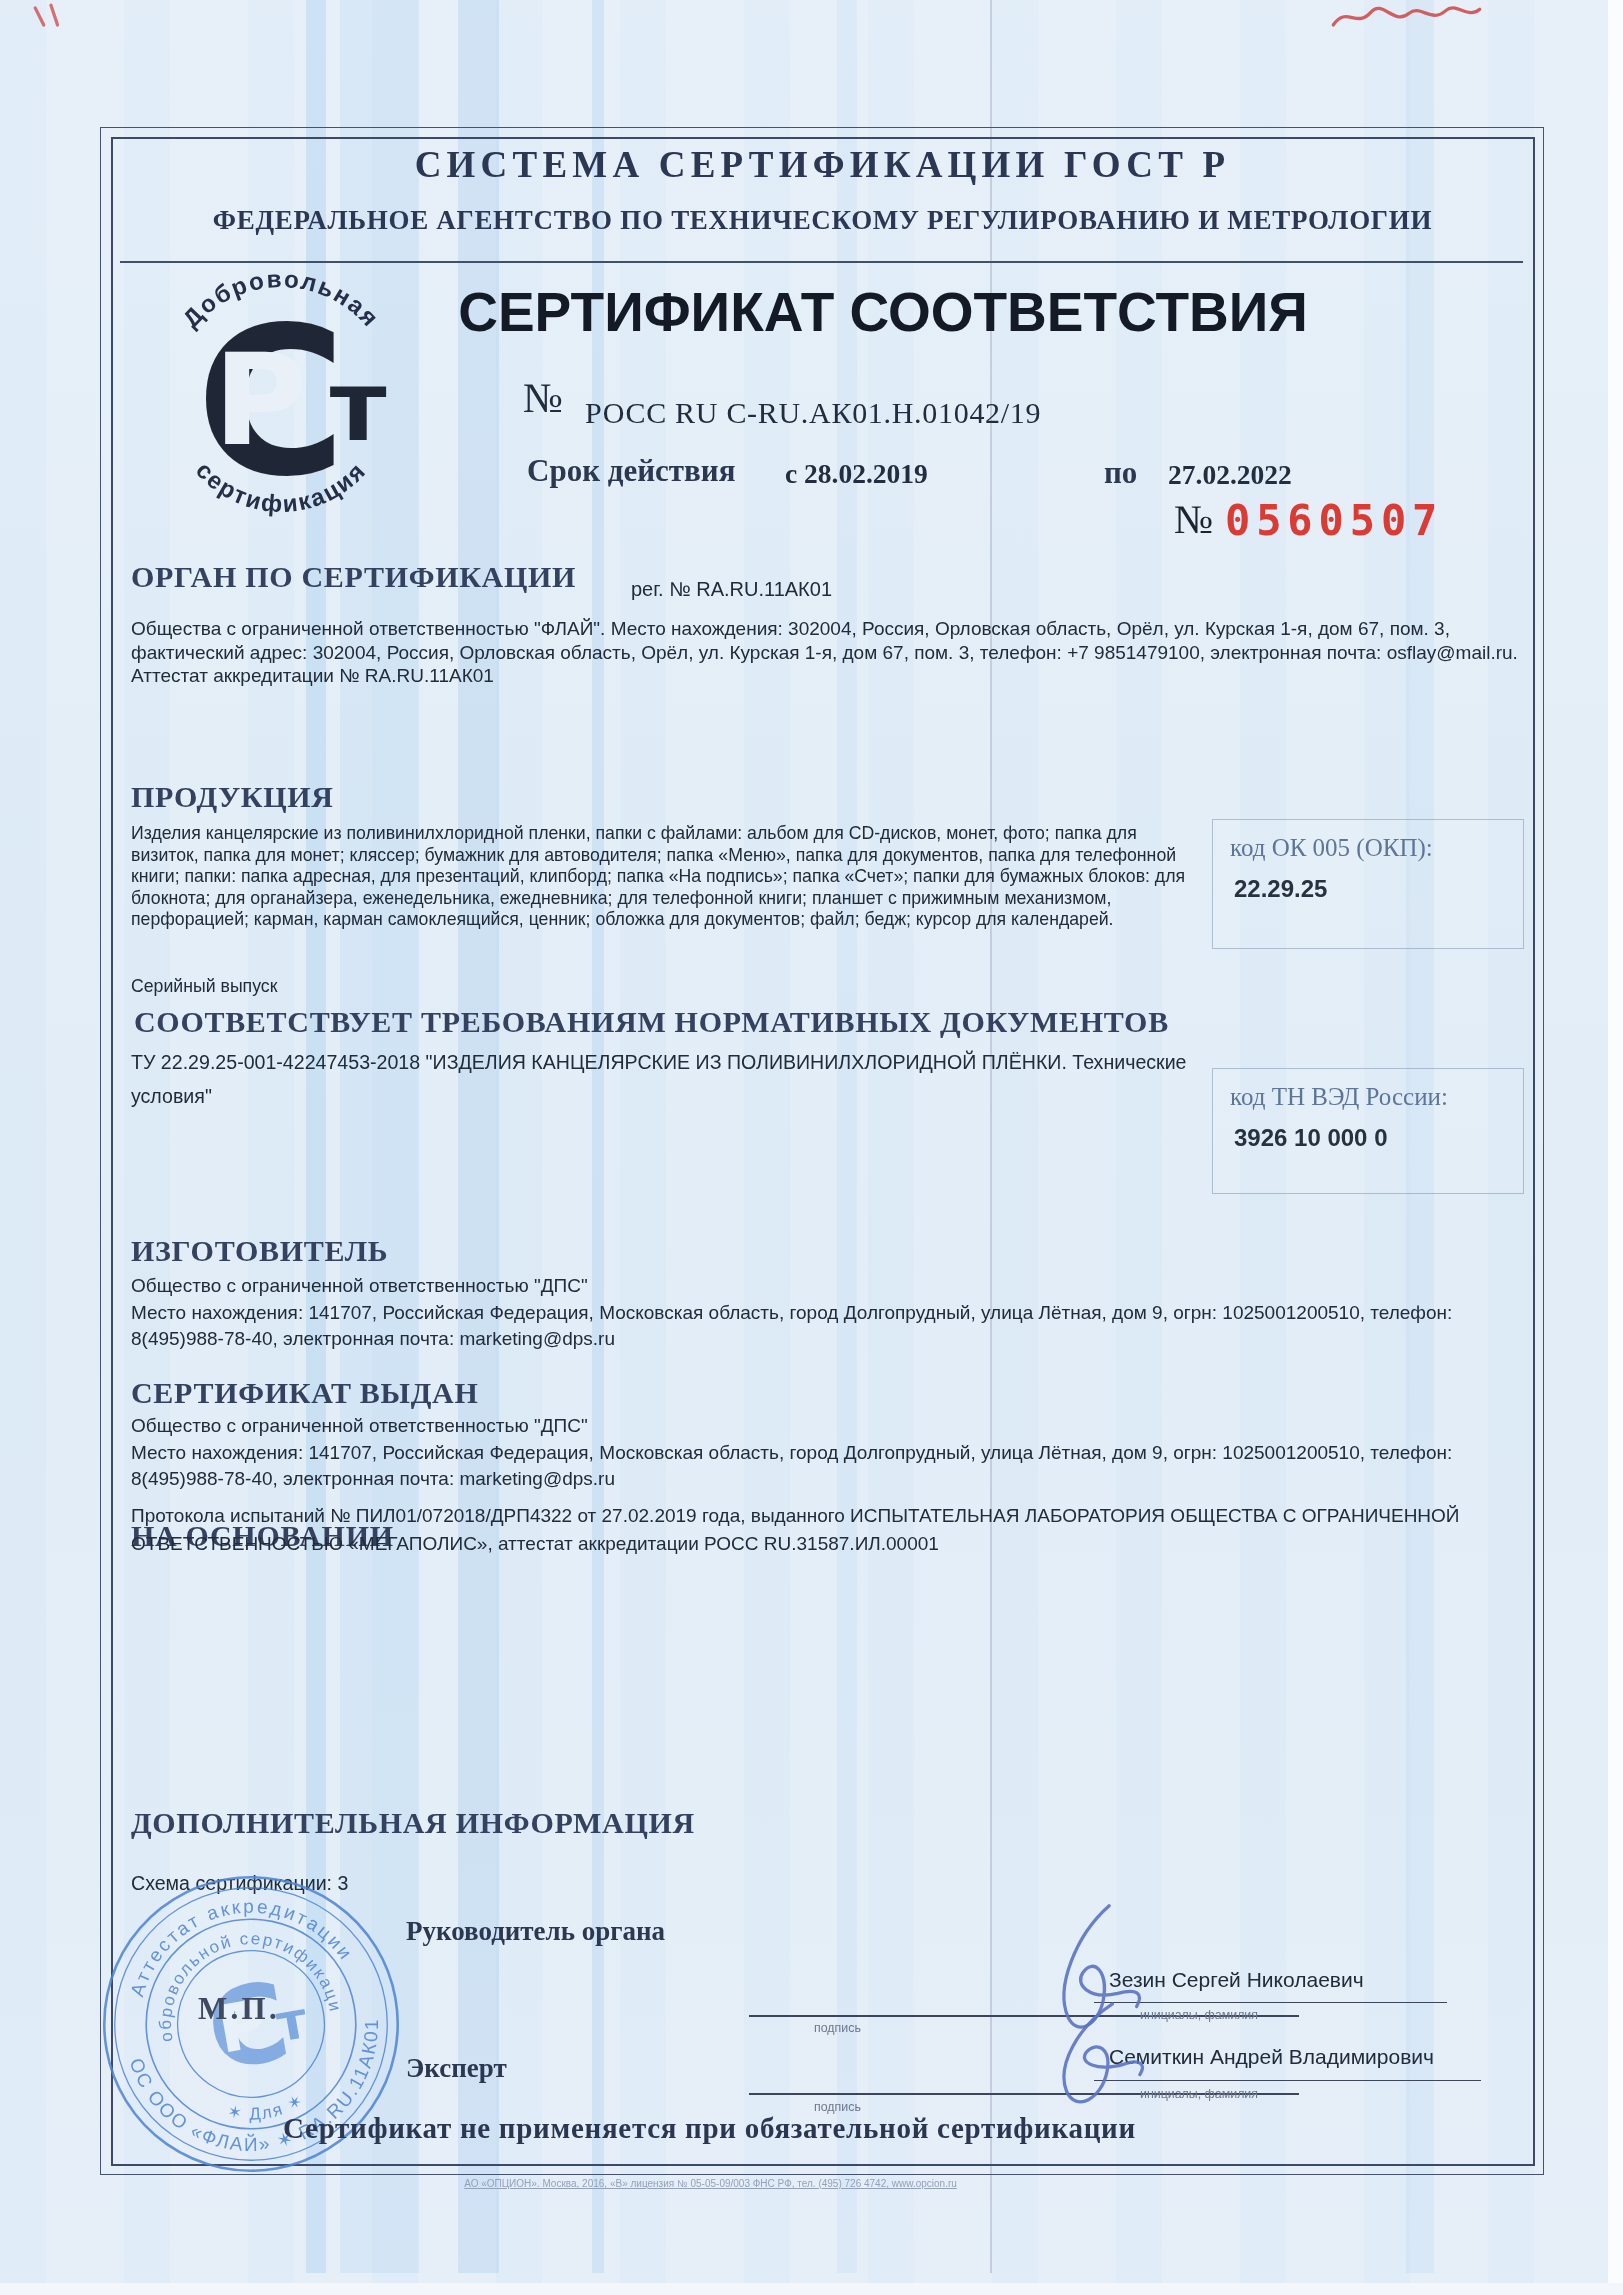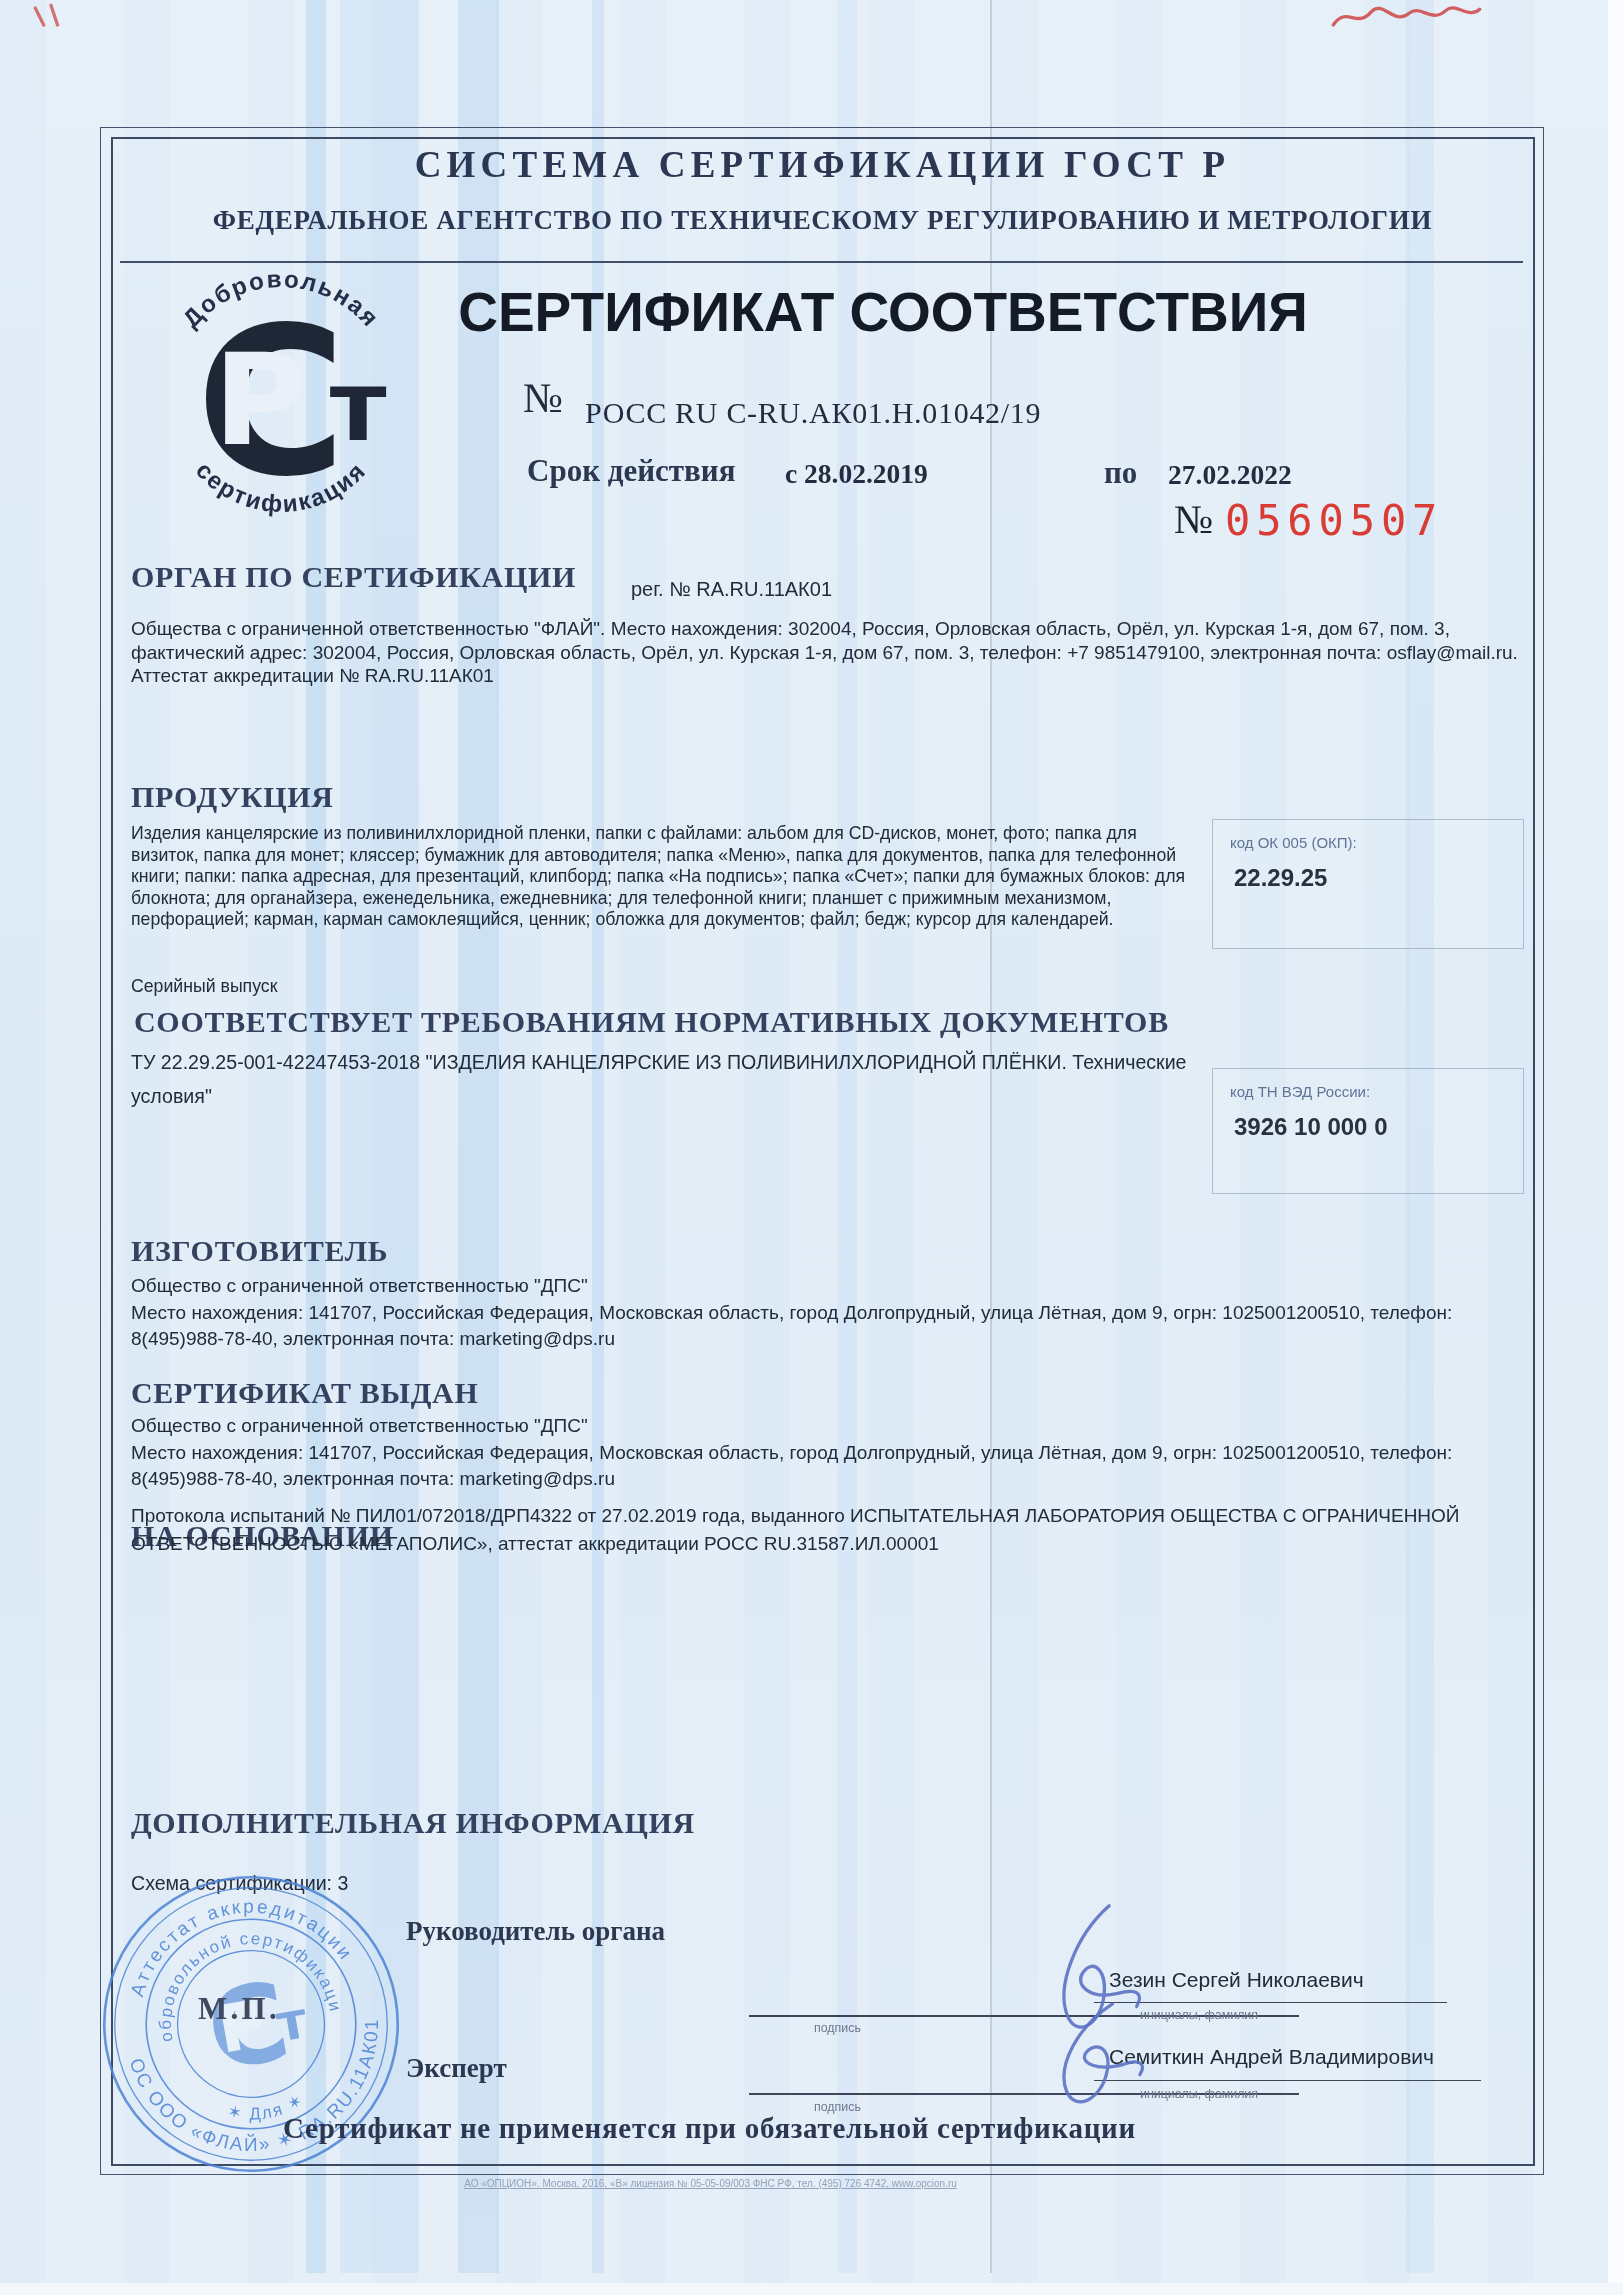--- a/index.html
+++ b/index.html
@@ -13,23 +13,23 @@
   .frame-outer{position:absolute;left:100px;top:127px;width:1442px;height:2046px;
     border:1.3px solid #46536d;}
   .frame-inner{position:absolute;left:111px;top:137px;width:1420px;height:2025px;
     border:2.6px solid #3c4a64;}
   .serif{font-family:"Liberation Serif",serif;}
   .h-main{font-family:"Liberation Serif",serif;font-weight:700;color:#2e3a55;}
   .sec-h{font-family:"Liberation Serif",serif;font-weight:700;color:#35425f;
     font-size:30px;letter-spacing:0.7px;}
   .body-t{font-family:"Liberation Sans",sans-serif;color:#212b3a;}
   .codebox{border:1.3px solid rgba(120,140,170,.5);background:rgba(255,255,255,.06);}
-  .codebox .lbl{font-family:Liberation Sans, sans-serif;color:#5f7496;font-size:15px;}
+  .codebox .lbl{font-family:Liberation Serif, serif;color:#5f7496;font-size:25px;}
   .codebox .val{font-family:"Liberation Sans",sans-serif;color:#27313f;font-weight:700;font-size:24px;}
-  .redno{font-family:"DejaVu Sans Mono",monospace;font-weight:400;color:#d93b35;
+  .redno{font-family:"DejaVu Sans Mono",monospace;font-weight:700;color:#d93b35;
     font-size:42px;letter-spacing:5.9px;}
   .sigline{position:absolute;height:2px;background:#3d4658;}
   .cap{font-size:12.4px;color:#6c778c;}
   .center{text-align:center;}
 </style>
 </head>
 <body>
 
 <div class="page">
 

